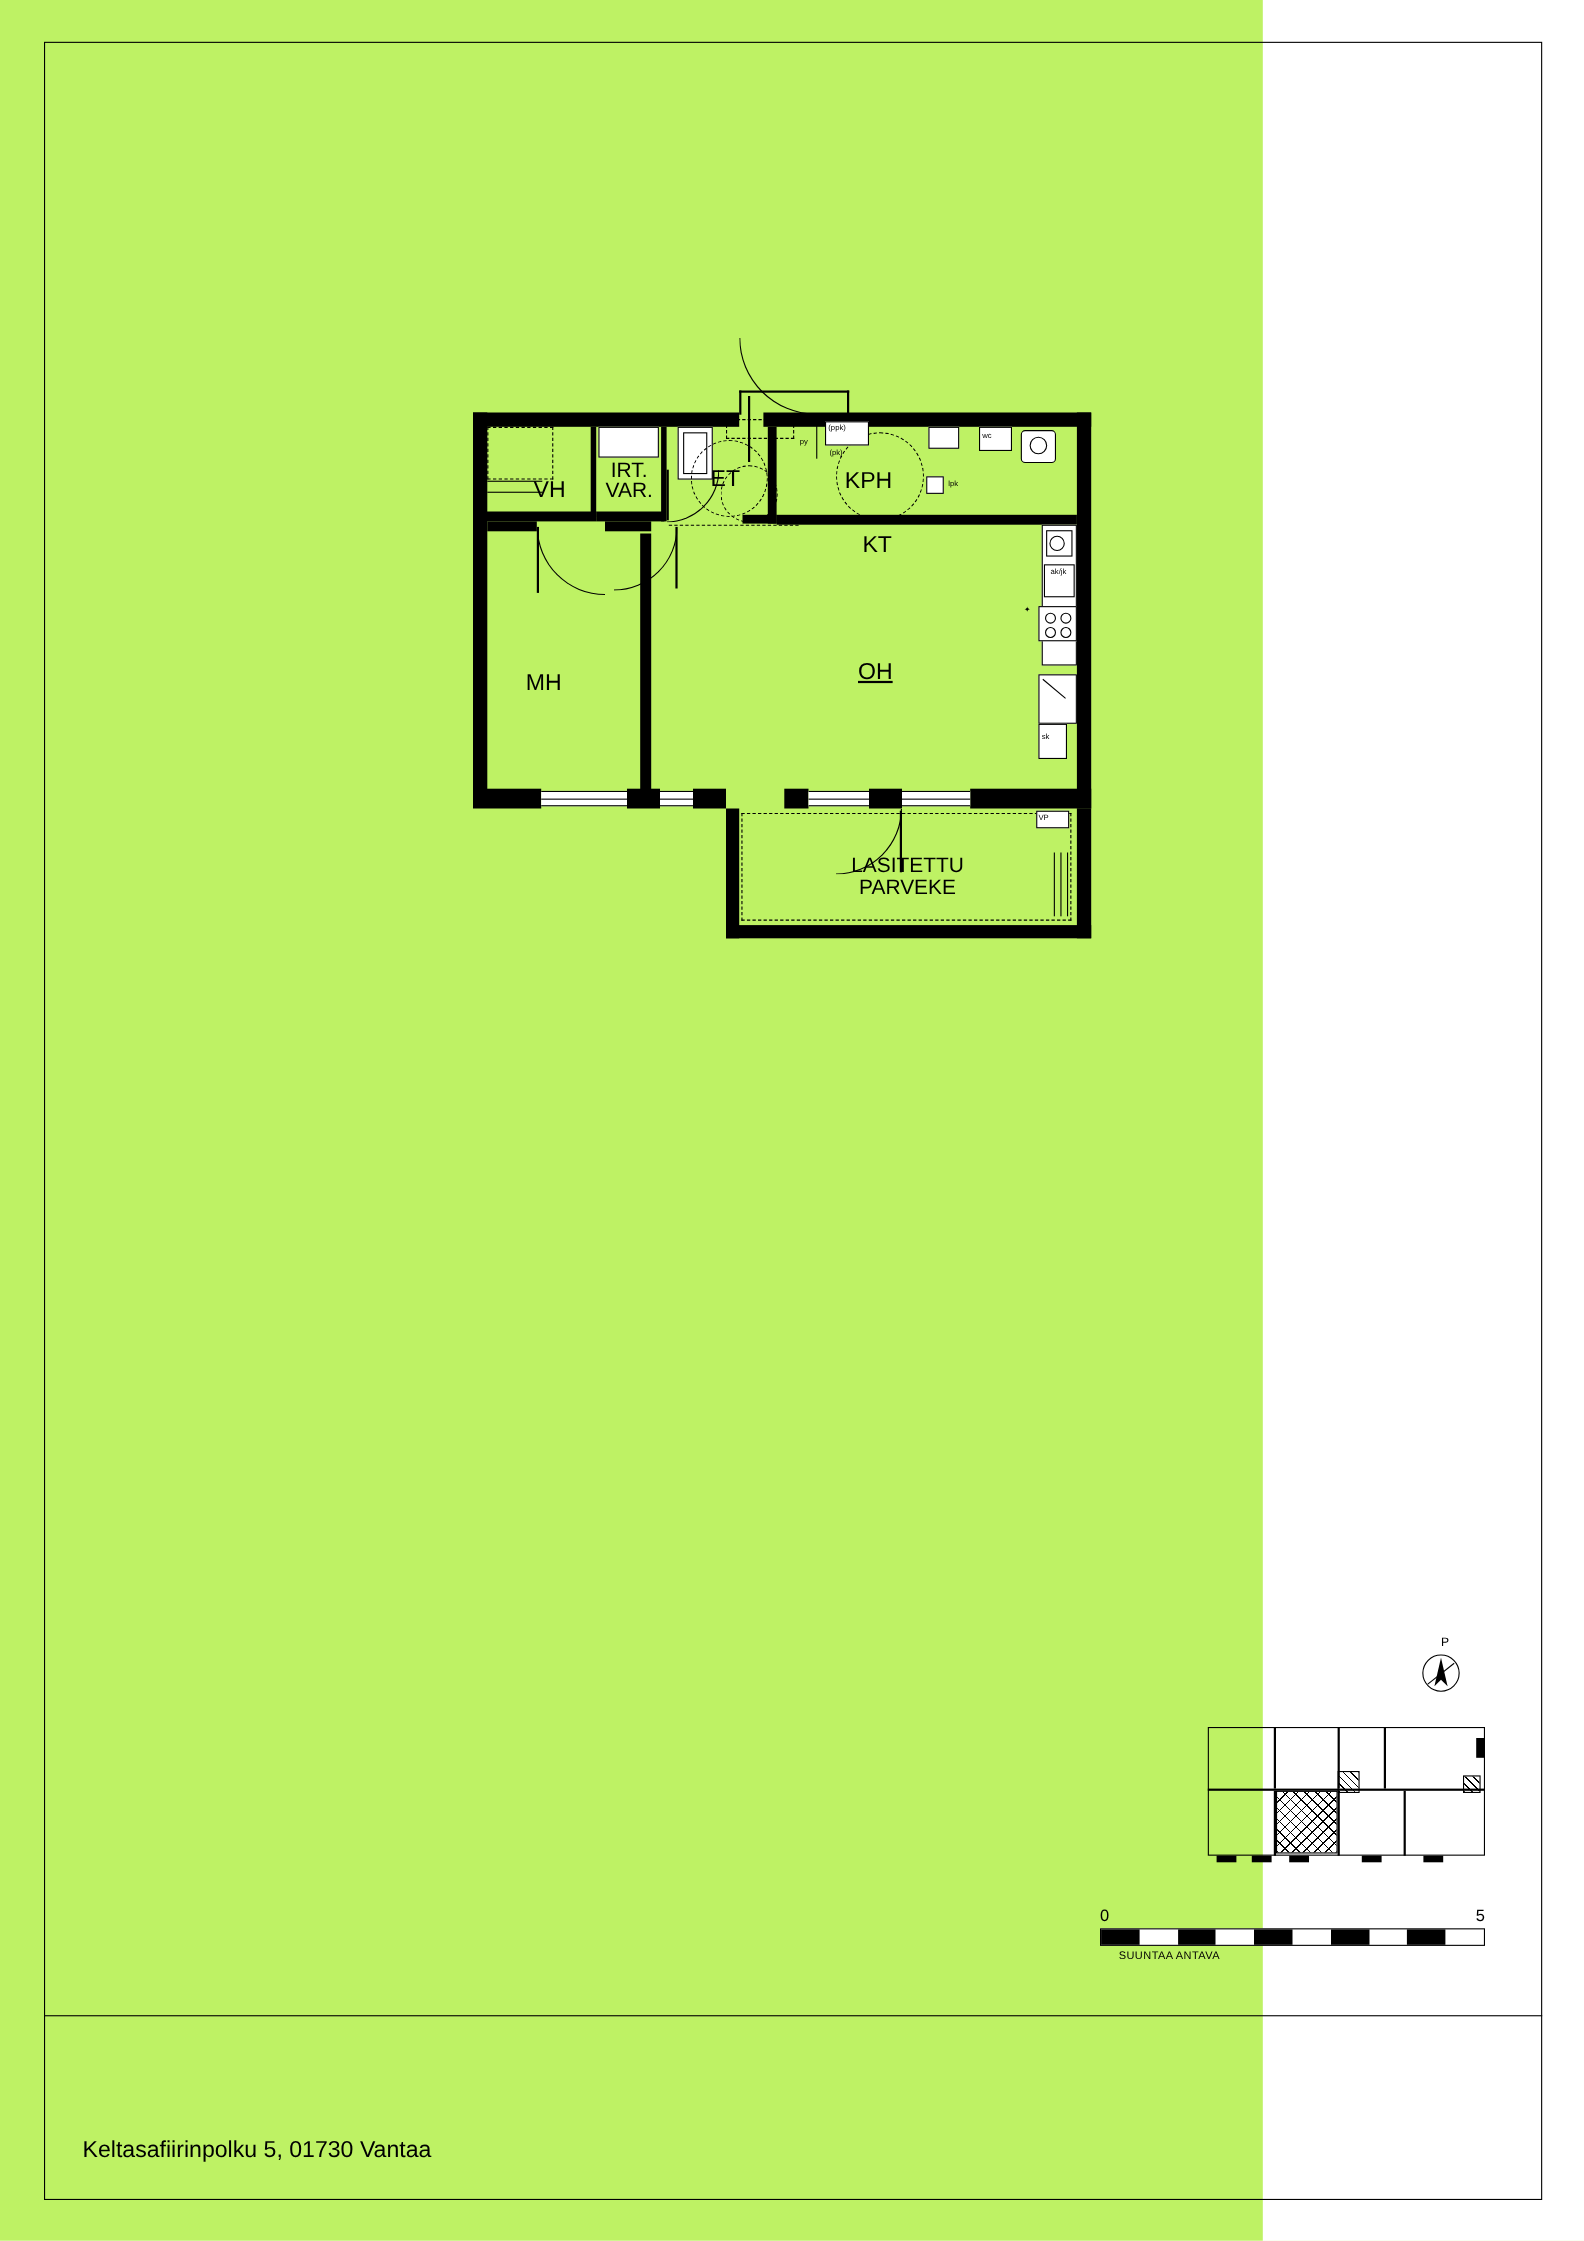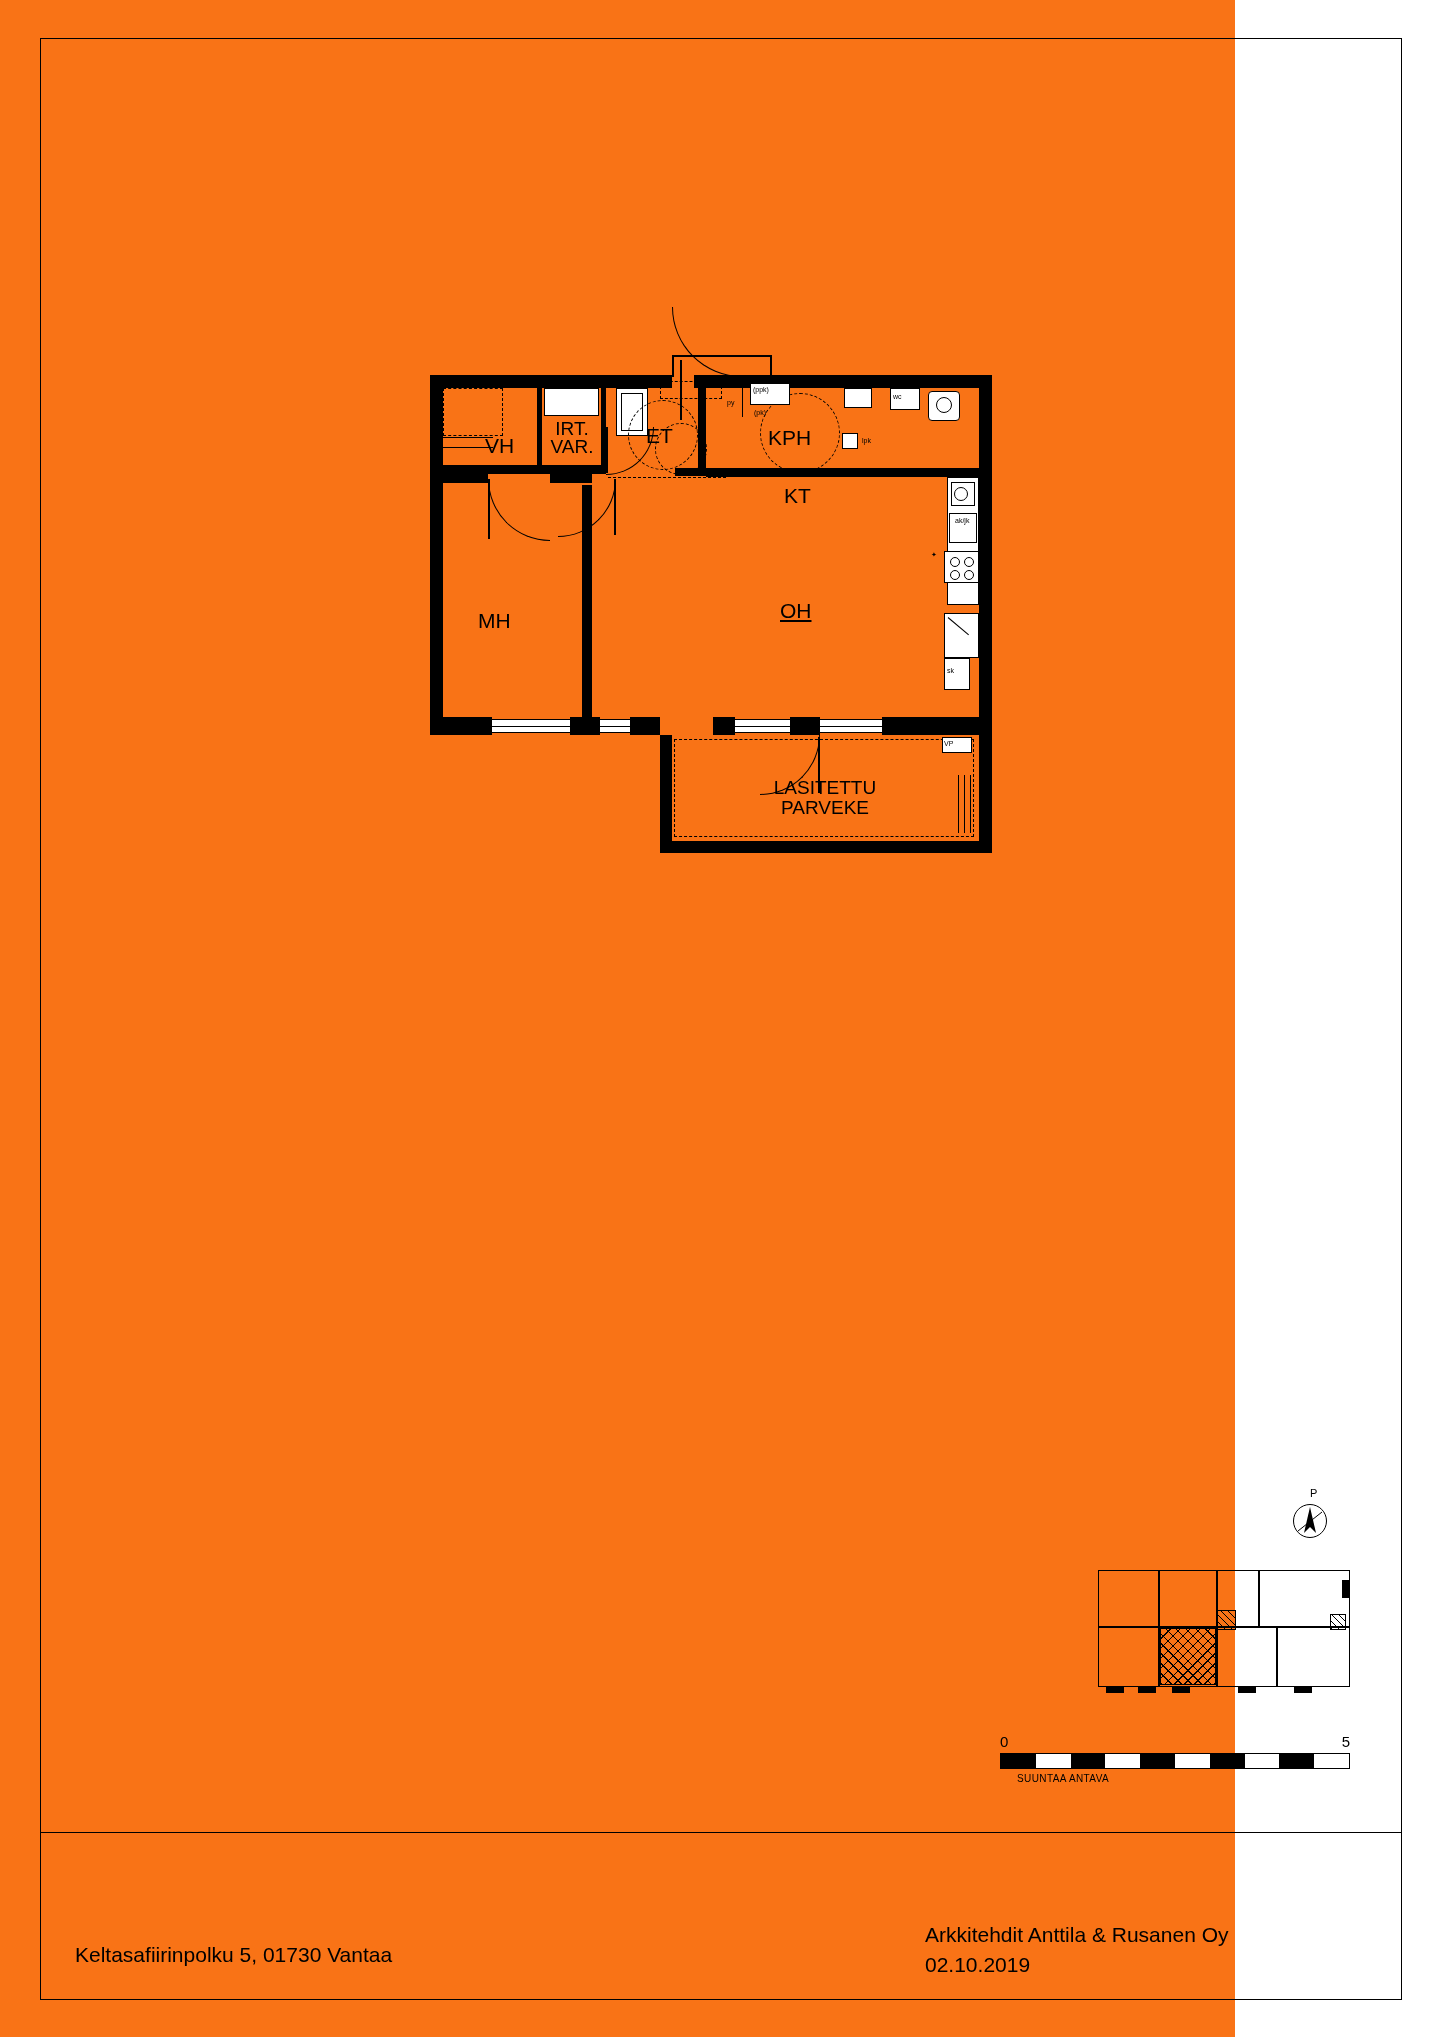--- a/index.html
+++ b/index.html
@@ -10,23 +10,23 @@
   body {
     width: 1440px;
     height: 2037px;
     font-family: "Liberation Sans", sans-serif;
     color: #000000;
     overflow: hidden;
   }
   #sheet {
     position: absolute;
     left: 0; top: 0;
-    width: 1235px;
+    width: 1148px;
     height: 2037px;
-    background: #f97316;
+    background: #bef264;
   }
   
   .sheet-border {
     position: absolute;
     left: 40px; top: 38px;
     width: 1362px;
     height: 1962px;
     border: 1.5px solid #000;
     box-sizing: border-box;
   }
@@ -403,18 +403,14 @@
       <div class="seg" style="width:10%"></div>
       <div class="seg dark" style="width:10%"></div>
       <div class="seg" style="width:10%"></div>
       <div class="seg dark" style="width:10%"></div>
       <div class="seg" style="width:10%"></div>
     </div>
     <div class="cap">SUUNTAA ANTAVA</div>
   </div>
 
   <div id="addr-block">Keltasafiirinpolku 5, 01730 Vantaa</div>
-  <div id="arch-block">
-    <div>Arkkitehdit Anttila &amp; Rusanen Oy</div>
-    <div>02.10.2019</div>
-  </div>
 
 </div>
 
 </body></html>

